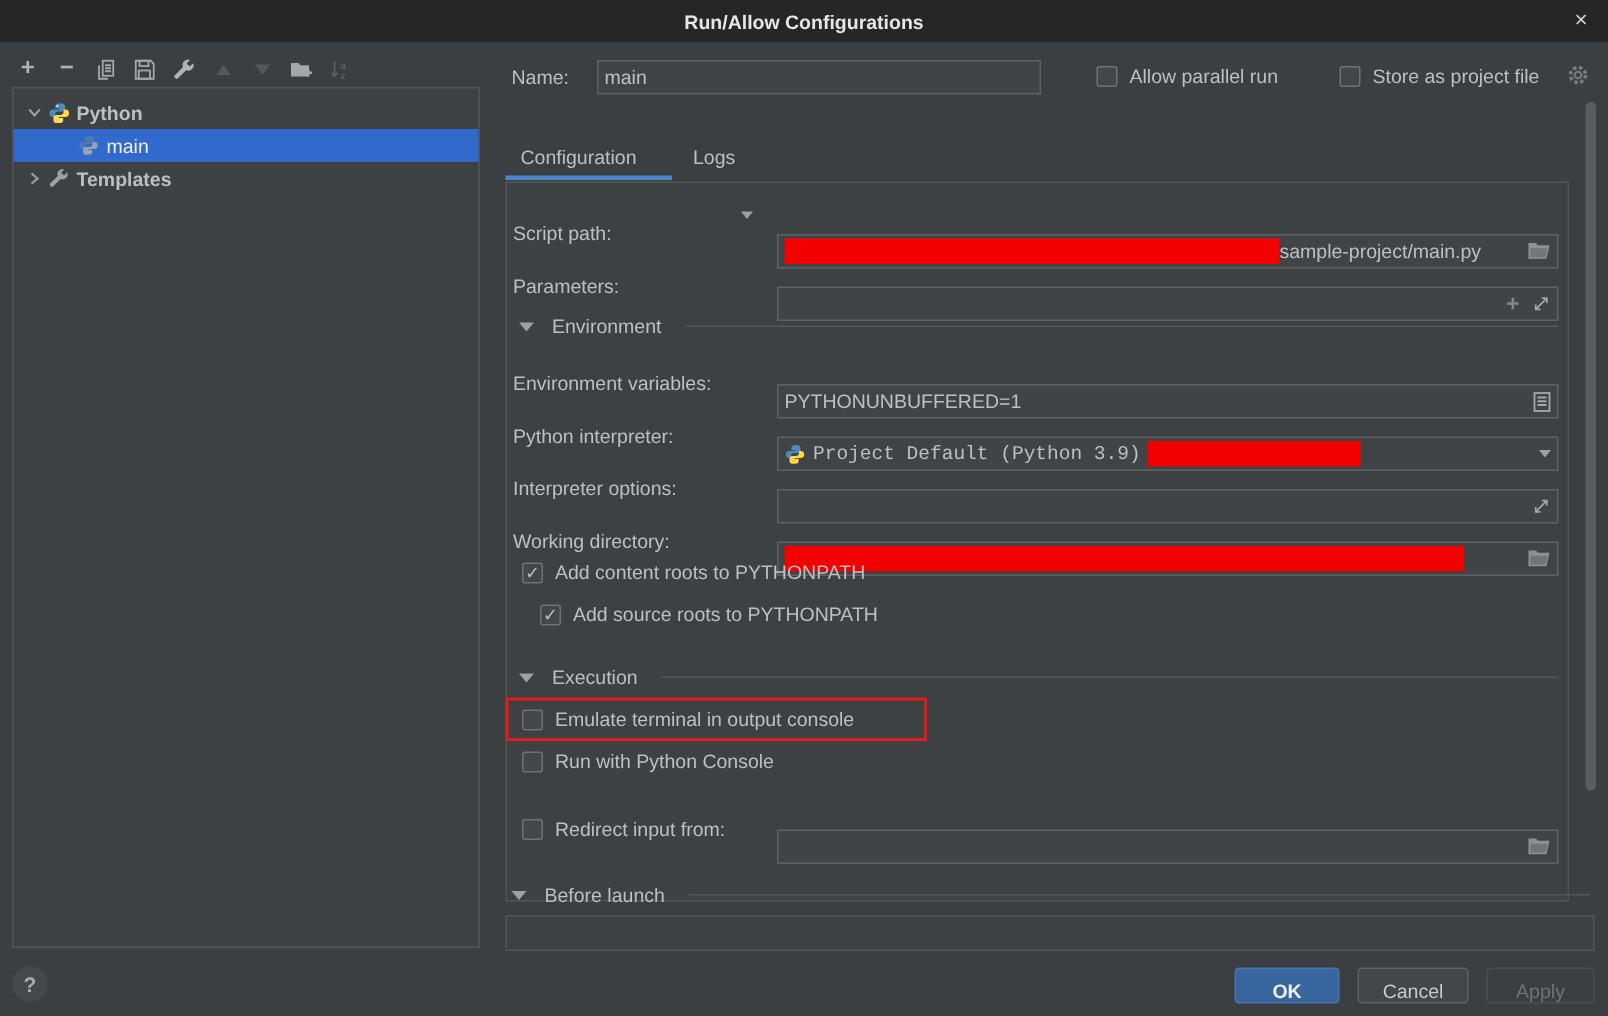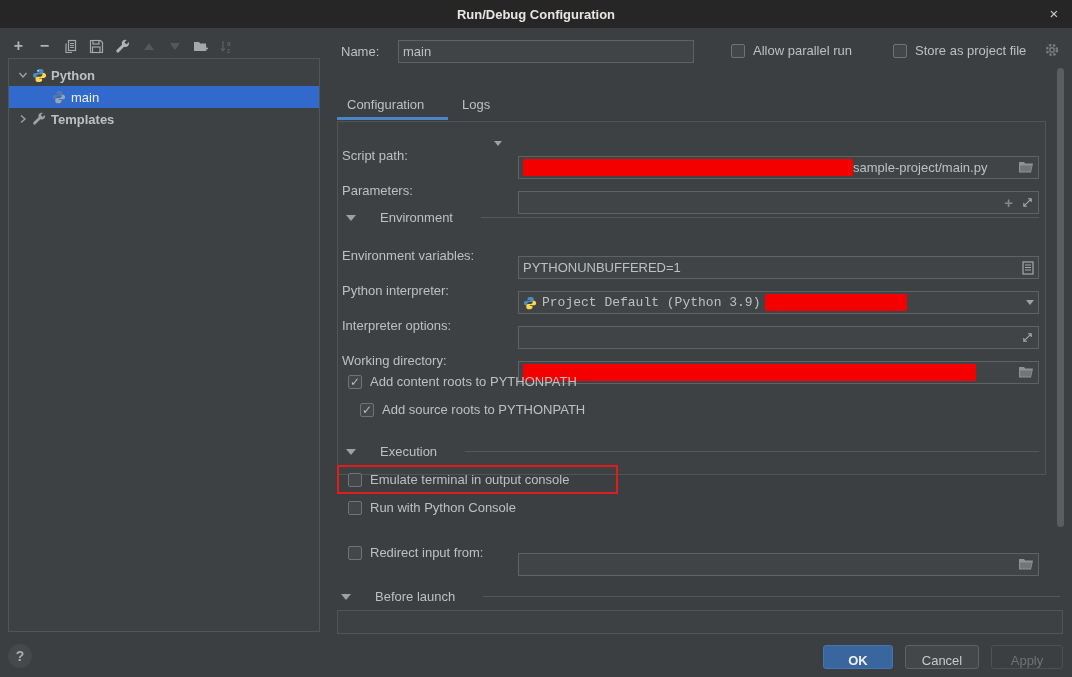--- a/index.html
+++ b/index.html
@@ -45,27 +45,27 @@
   .cb { width:14px; height:14px; border:1px solid #6f7375; background:#43474a; border-radius:2px;
         display:inline-flex; align-items:center; justify-content:center; flex:none; }
   .cb.checked::after { content:"✓"; color:#b7bfc3; font-size:12px; line-height:12px; }
   .cb-row { display:flex; align-items:center; gap:8px; }
 
   
   .tab { color:#bcc0c3; }
   .tab-underline { position:absolute; left:337px; top:117px; width:111px; height:3px; background:#4a86c7; }
 
   
-  .form-panel { position:absolute; left:337px; top:121px; width:709px; height:354px;
+  .form-panel { position:absolute; left:337px; top:121px; width:709px; height:480px;
                 background:#3e4143; border:1px solid #525557; }
   .frow { position:absolute; left:4px; right:6px; display:flex; align-items:center; }
   .flabel { width:176px; flex:none; color:#bcc0c3; }
   .ffield { flex:1; position:relative;margin-top:24px; }
   .redact { background:#f50000; height:17px; flex:none; }
-  .sec-head { display:flex; align-items:center; gap:24px; color:#bcc0c3; }
+  .sec-head { display:flex; align-items:center; gap:12px; color:#bcc0c3; }
   .sec-head .line { flex:1; height:1px; background:#54585a; margin-left:4px; }
   .tri-collapse { width:0; height:0; border-left:5px solid transparent; border-right:5px solid transparent;
                   border-top:6px solid #9da1a3; margin-left:4px; }
   .dd-arrow { width:0; height:0; border-left:4px solid transparent; border-right:4px solid transparent;
               border-top:5px solid #9da1a3; }
   .type-chev { width:0; height:0; border-left:4px solid transparent; border-right:4px solid transparent;
                border-top:5px solid #9da1a3; position:absolute; left:152px; top:9px; }
   .field-icon { margin-left:auto; display:flex; align-items:center; flex:none; }
   .highlight-box { position:absolute; left:-1px; top:343px; width:281px; height:29px;
                    border:2px solid #e01c1c; display:flex; align-items:center; padding-left:9px; }
@@ -87,21 +87,21 @@
   .scroll-thumb { position:absolute; left:1057px; top:68px; width:7px; height:459px;
                   background:#5a5e60; border-radius:4px; }
 
   svg .st { stroke:#a4a8aa; fill:none; stroke-width:1.2; }
   svg .st-dis { stroke:#5c6062; fill:none; stroke-width:1.2; }
 </style>
 </head>
 <body>
 
 <div class="titlebar">
-  <span class="title">Run/Debug Configuration</span>
+  <span class="title">Run/Allow Configurations</span>
   <span class="close-btn">×</span>
 </div>
 
 <div class="toolbar">
   <span class="tbtn">
       <span class="glyph">+</span>
     </span>
   <span class="tbtn">
       <span class="glyph">−</span>
     </span>

